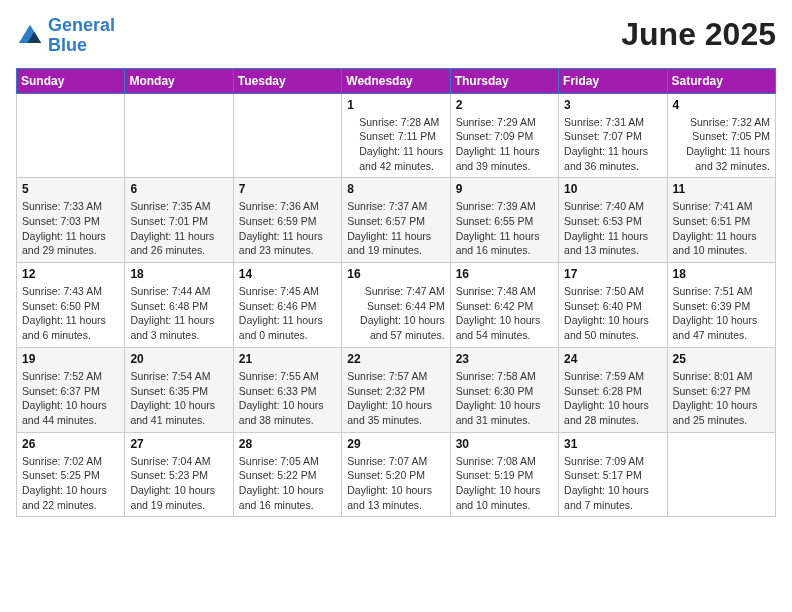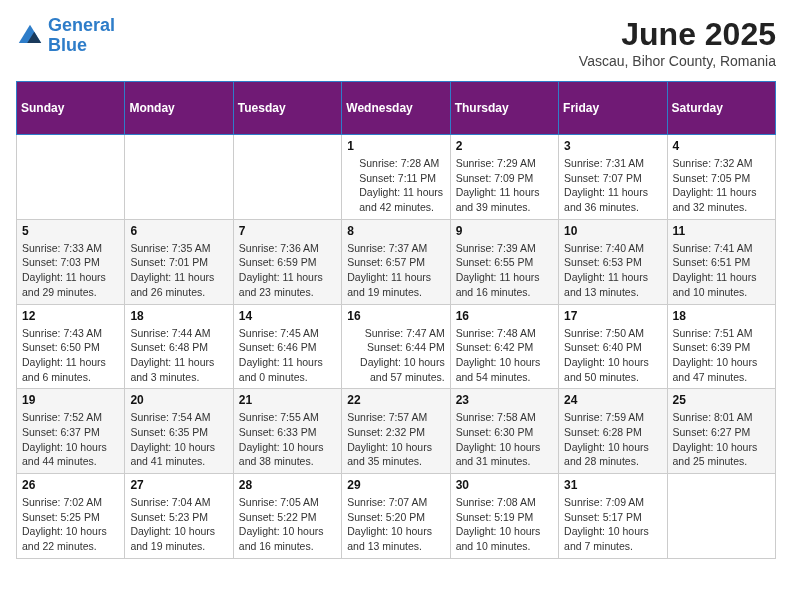--- a/index.html
+++ b/index.html
@@ -45,23 +45,23 @@
     .subtitle {
       font-size: 14px;
       color: #444;
     }
     .calendar {
       width: 100%;
       border-collapse: collapse;
       font-size: 11px;
     }
     .calendar thead th {
-      background: #701a75;
+      background: #a21caf;
       color: #fff;
-      padding: 19px 4px;
+      padding: 5px 4px;
       text-align: left;
       font-size: 12px;
       font-weight: bold;
       border: 1px solid #2e7dc9;
     }
     .calendar tbody td {
       border: 1px solid #ccc;
       vertical-align: top;
       padding: 4px 5px;
       width: calc(100% / 7);
@@ -95,21 +95,20 @@
       <polygon points="20,4 36,30 4,30" fill="#2e7dc9"></polygon>
       <polygon points="26,14 36,30 16,30" fill="#1a3a5c"></polygon>
     </svg>
     <div class="logo-text">
       <div><span>General</span></div>
       <div><span style="color:#2e7dc9">Blue</span></div>
     </div>
   </div>
   <div class="title-block">
     <div class="month-title">June 2025</div>
-    <div class="subtitle">Vascau, Bihor County, Romania</div>
   </div>
 </div>
 
 <table class="calendar">
   <thead>
     <tr>
       <th>Sunday</th>
       <th>Monday</th>
       <th>Tuesday</th>
       <th>Wednesday</th>
@@ -139,21 +138,21 @@
         </td>
         <td>
           <div class="day-number">3</div>
           <div class="day-info" style="white-space: pre-line;">Sunrise: 7:31 AM
 Sunset: 7:07 PM
 Daylight: 11 hours
 and 36 minutes.</div>
         </td>
         <td>
           <div class="day-number">4</div>
-          <div class="day-info" style="white-space: pre-line;">Sunrise: 7:32 AM
+          <div class="day-info" style="white-space: pre-line; text-align: right;">Sunrise: 7:32 AM
 Sunset: 7:05 PM
 Daylight: 11 hours
 and 32 minutes.</div>
         </td>
       </tr>
       <tr>
         <td>
           <div class="day-number">5</div>
           <div class="day-info" style="white-space: pre-line;">Sunrise: 7:33 AM
 Sunset: 7:03 PM

